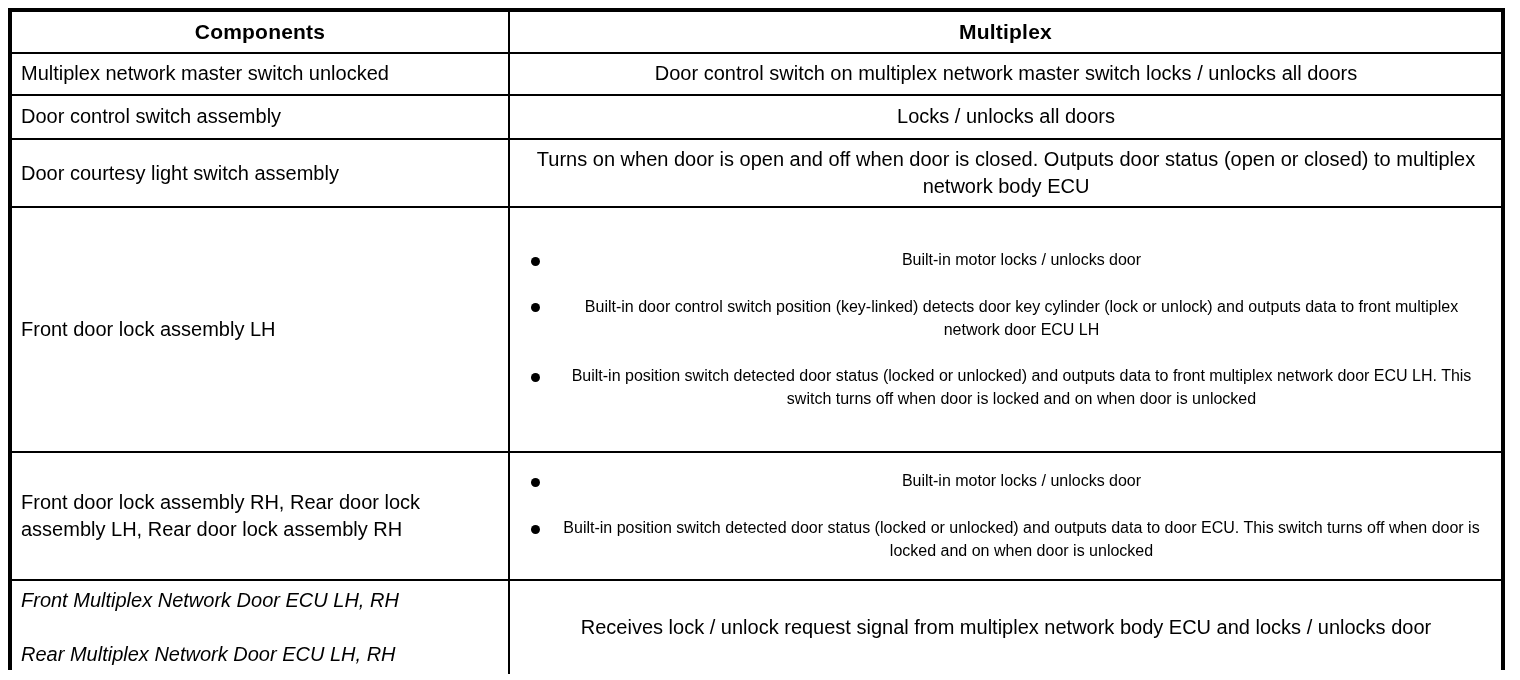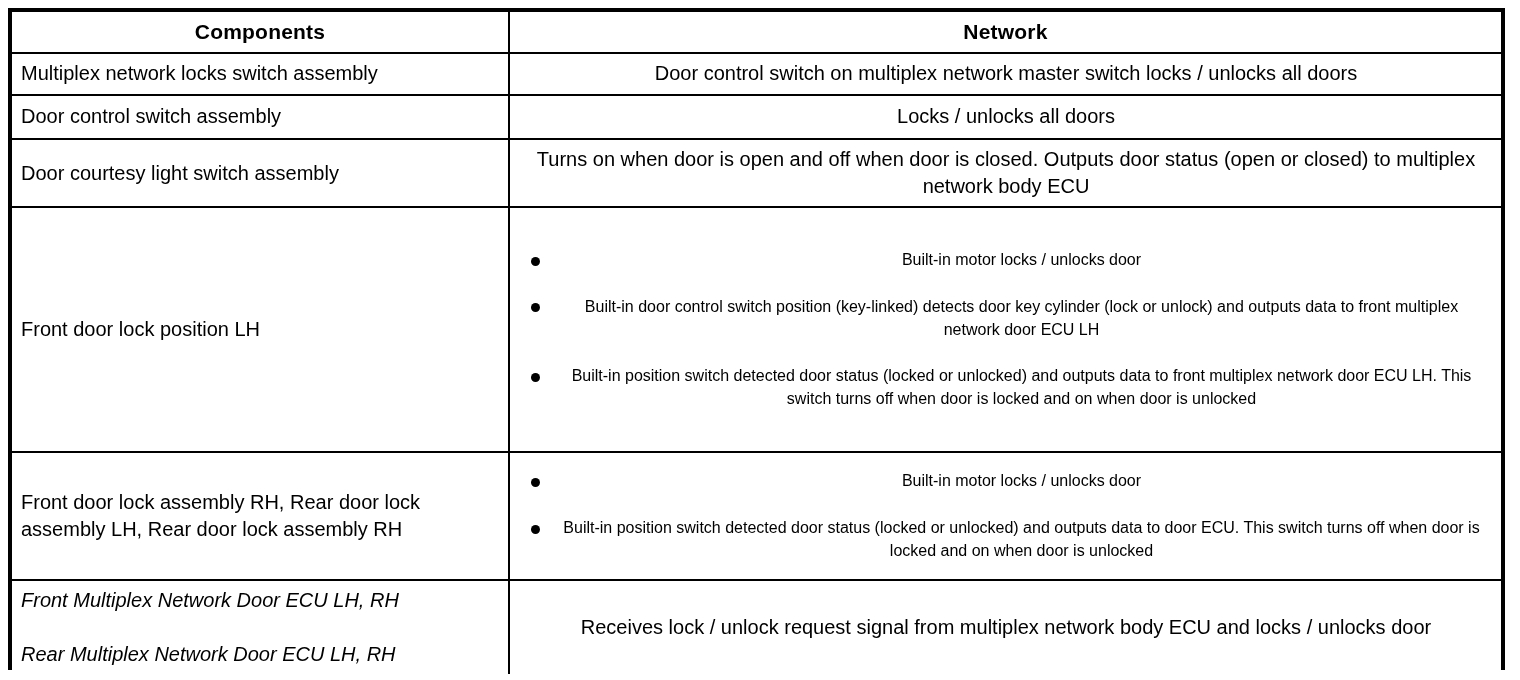--- a/index.html
+++ b/index.html
@@ -115,27 +115,27 @@
     <colgroup>
       <col class="col-components">
       <col class="col-function">
     </colgroup>
     <tbody>
       <tr class="row-h-hdr">
         <th class="hdr">
           <span>Components</span>
         </th>
         <th class="hdr">
-          <span>Network</span>
+          <span>Multiplex</span>
         </th>
       </tr>
 
       <tr class="row-h-r1">
         <td class="comp-cell">
-          <div class="cell-text">Multiplex network locks switch assembly</div>
+          <div class="cell-text">Multiplex network master switch unlocked</div>
         </td>
         <td class="func-cell">
           <div class="cell-text">Door control switch on multiplex network master switch locks / unlocks all doors</div>
         </td>
       </tr>
 
       <tr class="row-h-r2">
         <td class="comp-cell">
           <div class="cell-text">Door control switch assembly</div>
         </td>
@@ -148,21 +148,21 @@
         <td class="comp-cell">
           <div class="cell-text">Door courtesy light switch assembly</div>
         </td>
         <td class="func-cell">
           <div class="cell-text">Turns on when door is open and off when door is closed. Outputs door status (open or closed) to multiplex network body ECU</div>
         </td>
       </tr>
 
       <tr class="row-h-r4">
         <td class="comp-cell">
-          <div class="cell-text">Front door lock position LH</div>
+          <div class="cell-text">Front door lock assembly LH</div>
         </td>
         <td class="func-cell">
           <div class="bullets-wrap">
             <ul class="bullets">
               <li>
                 <span class="dot"></span>
                 <span>Built-in motor locks / unlocks door</span>
               </li>
               <li>
                 <span class="dot"></span>

